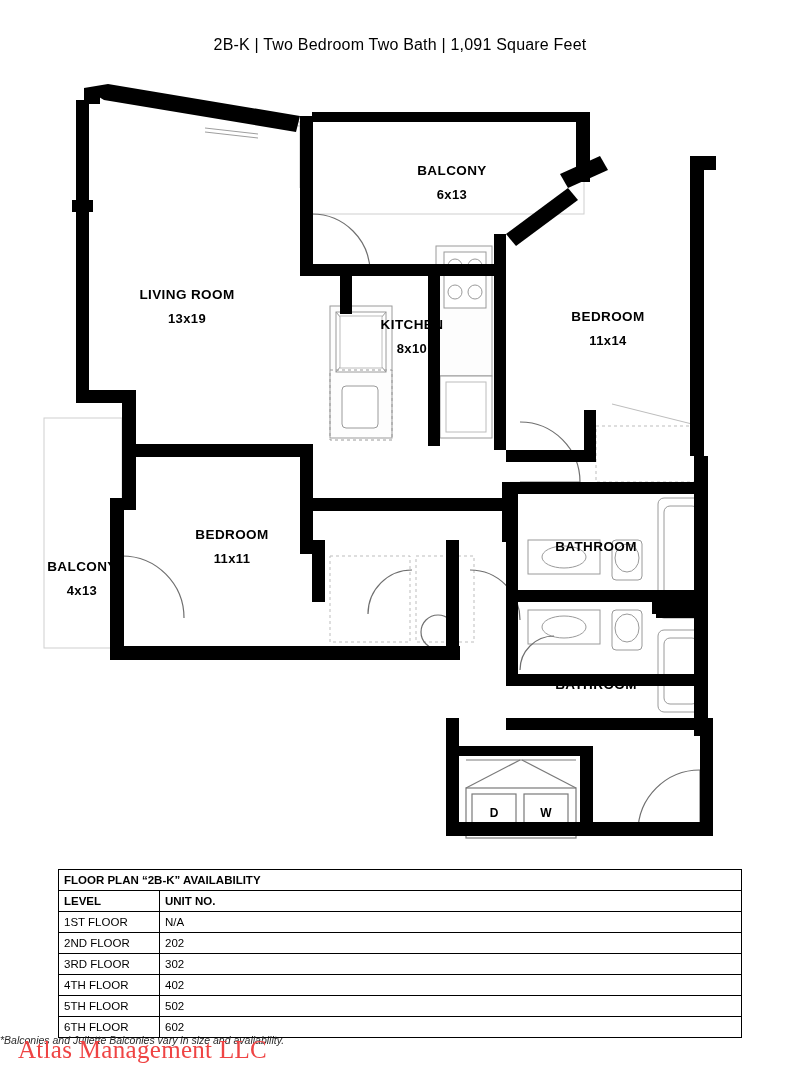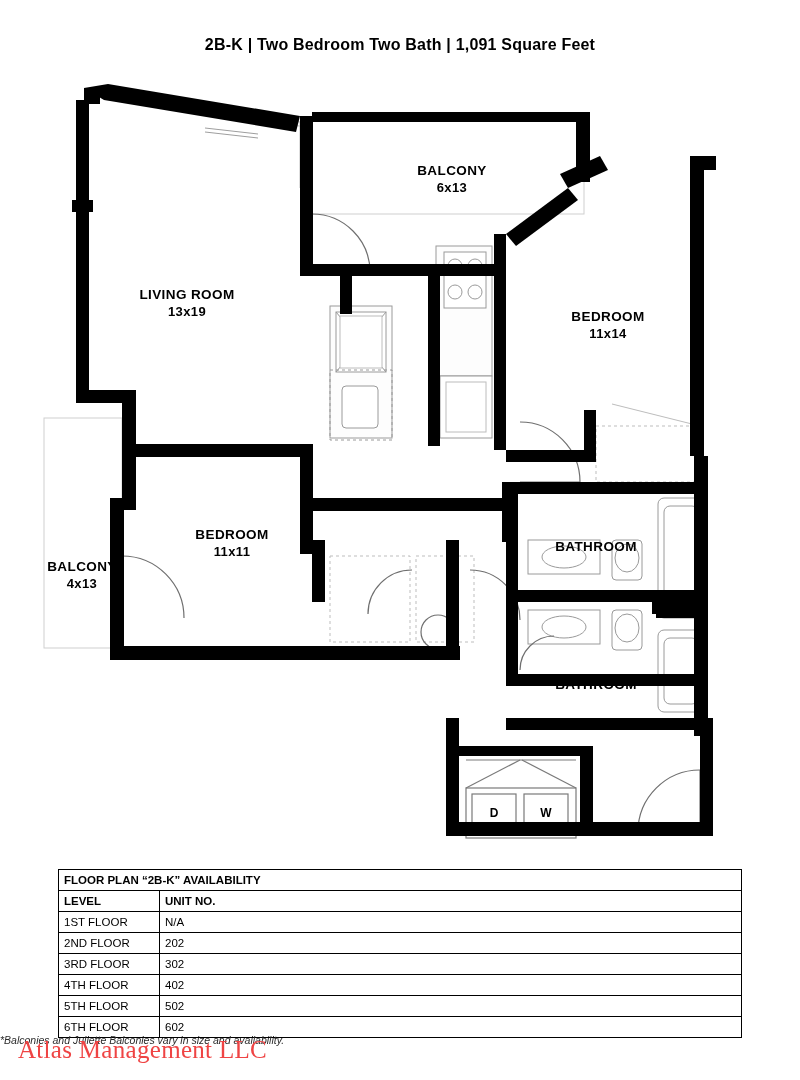--- a/index.html
+++ b/index.html
@@ -7,35 +7,35 @@
     width:800px;height:1080px;
     background:#ffffff;
     font-family:"Liberation Sans", sans-serif;
     color:#000;
     position:relative;
     overflow:hidden;
   }
   #title{
     position:absolute;left:0;top:36px;width:800px;
     text-align:center;
-    font-size:16px;font-weight:bold;letter-spacing:.2px;
+    font-size:16px;font-weight:normal;letter-spacing:.2px;
   }
   #plan{
     position:absolute;left:0;top:70px;width:644px;height:780px;
   }
   .room-label{
     position:absolute;
     font-size:13.5px;font-weight:bold;
     text-align:center;
     letter-spacing:.4px;
     line-height:1.25;
     white-space:pre-line;
   }
   .room-label .dim{
-    display:block;font-weight:bold;font-size:13px;
+    display:block;font-weight:bold;font-size:13px;margin-top:7px;
   }
   .appliance-label{
     position:absolute;font-size:12px;font-weight:bold;text-align:center;
   }
   
   #avail{
     position:absolute;left:58px;top:869px;width:684px;
     border:1.5px solid #000;
     border-collapse:collapse;
     font-size:11.5px;
@@ -216,20 +216,24 @@
   <div class="room-label" style="left:372px;top:76px;width:160px;">
     <span>BALCONY</span>
     <span class="dim">6x13</span>
   </div>
 
   <div class="room-label" style="left:92px;top:200px;width:190px;">
     <span>LIVING ROOM</span>
     <span class="dim">13x19</span>
   </div>
 
+  <div class="room-label" style="left:352px;top:230px;width:120px;">
+    <span>KITCHEN</span>
+    <span class="dim">8x10</span>
+  </div>
 
   <div class="room-label" style="left:528px;top:222px;width:160px;">
     <span>BEDROOM</span>
     <span class="dim">11x14</span>
   </div>
 
   <div class="room-label" style="left:152px;top:440px;width:160px;">
     <span>BEDROOM</span>
     <span class="dim">11x11</span>
   </div>

